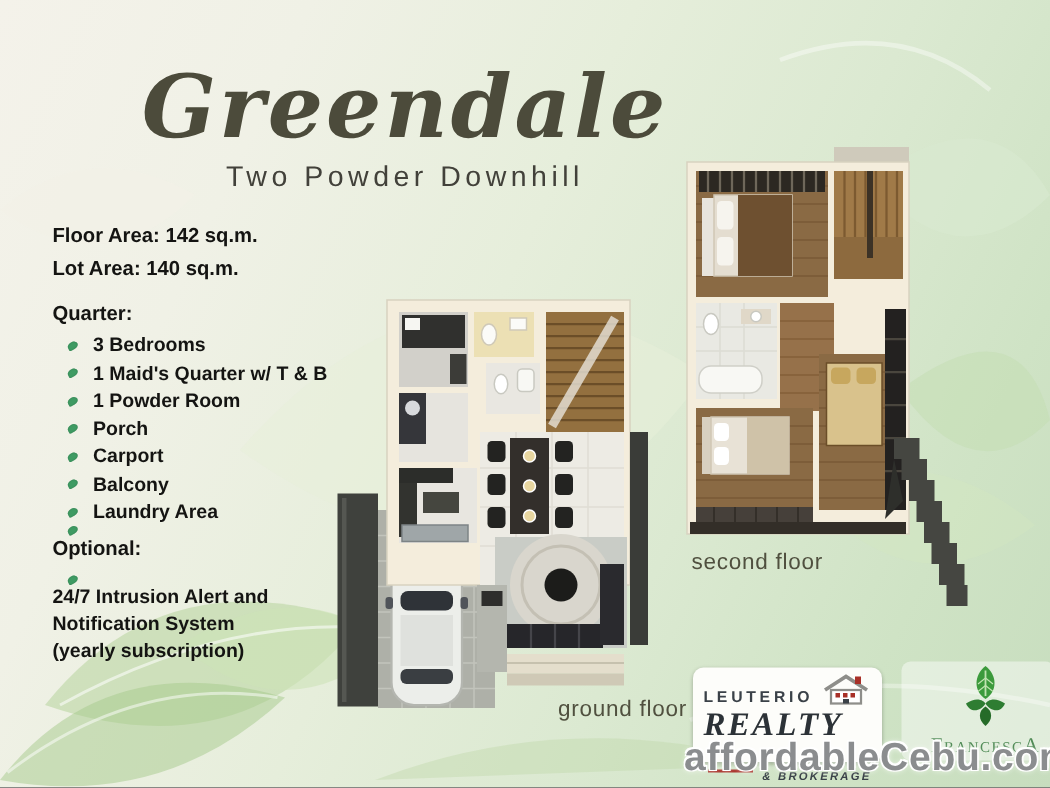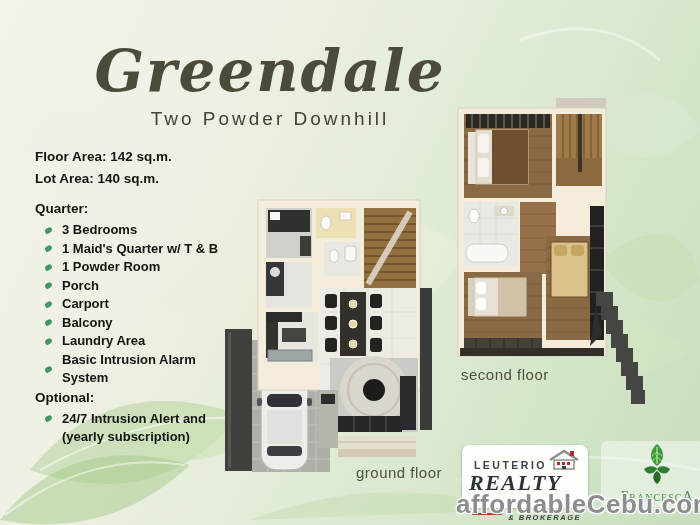--- a/index.html
+++ b/index.html
@@ -22,37 +22,37 @@
   .info-panel{position:absolute;left:35px;top:146px;width:210px;color:#141412;}
   .spec-line{font-weight:bold;font-size:13.5px;line-height:22px;}
   .features-heading{font-weight:bold;font-size:13.5px;margin-top:9px;line-height:20px;}
   .feature-list{list-style:none;margin:2px 0 0 0;padding:0;}
   .feature-list li{display:flex;align-items:center;line-height:18.5px;font-size:13px;font-weight:bold;}
   .bullet{
     flex:0 0 auto;width:7px;height:5px;margin:0 10px 0 10px;border-radius:60% 60% 60% 20%;
     background:#3f9b63;transform:rotate(-28deg);box-shadow:0 0 1px #2c7448 inset;
   }
   .optional-heading{font-weight:bold;font-size:13.5px;line-height:20px;}
-  .optional-item{display:flex;margin-top:2px;}
+  .optional-item{display:flex;margin-top:2px;flex-direction:column;}
   .optional-item .bullet{margin-top:6px;}
   .optional-lines div{font-size:13px;font-weight:bold;line-height:18px;}
   
   .plan{position:absolute;}
   .plan-ground{left:222px;top:192px;}
   .plan-second{left:450px;top:96px;}
   .floor-label{position:absolute;font-size:15px;color:#50503f;letter-spacing:0.5px;}
-  .label-ground{left:356px;top:464px;}
+  .label-ground{left:372px;top:464px;}
   .label-second{left:461px;top:366px;}
   
   .leuterio-box{
     position:absolute;left:462px;top:445px;width:112px;height:58px;
     background:#fdfdfa;border-radius:7px;box-shadow:0 1px 3px rgba(0,0,0,.28);
     padding:3px 7px 2px 7px;
   }
-  .leuterio-row1{display:flex;align-items:flex-end;justify-content:flex-end;}
+  .leuterio-row1{display:flex;align-items:flex-end;justify-content:space-between;}
   .leuterio-top{font-size:10.5px;font-weight:bold;letter-spacing:2.5px;color:#3a4148;line-height:14px;}
   .leuterio-main{
     font-family:"Liberation Serif",serif;font-weight:bold;font-size:22px;line-height:22px;
     color:#2c3237;letter-spacing:1.5px;margin-top:0px;font-style:italic;
   }
   .leuterio-row3{display:flex;align-items:flex-start;justify-content:flex-end;margin-top:19px;font-style:italic;}
   .red-rule{width:30px;height:2px;background:#a83028;margin-right:6px;}
   .leuterio-sub{font-size:7.5px;font-weight:bold;letter-spacing:1.5px;color:#3a4148;}
   .francesca-box{
     position:absolute;left:601px;top:441px;width:92px;height:64px;text-align:center;
@@ -124,29 +124,29 @@
       <li>
           <span class="bullet"></span>
           <span>Balcony</span>
         </li>
       <li>
           <span class="bullet"></span>
           <span>Laundry Area</span>
         </li>
       <li>
           <span class="bullet"></span>
-          <span>Basic Intrusion Alarm System</span>
         </li>
     </ul>
 
     <div class="optional-heading">Optional:</div>
     <div class="optional-item">
       <span class="bullet"></span>
       <div class="optional-lines">
         <div>24/7 Intrusion Alert and</div>
+        <div>Notification System</div>
         <div>(yearly subscription)</div>
       </div>
     </div>
   </div>
 
   <svg class="plan plan-ground" width="218" height="292" viewBox="0 0 218 292">
 
     <rect x="3" y="137" width="27" height="142" fill="#3f413d"></rect>
     <rect x="6" y="140" width="3" height="136" fill="#555752"></rect>
 

